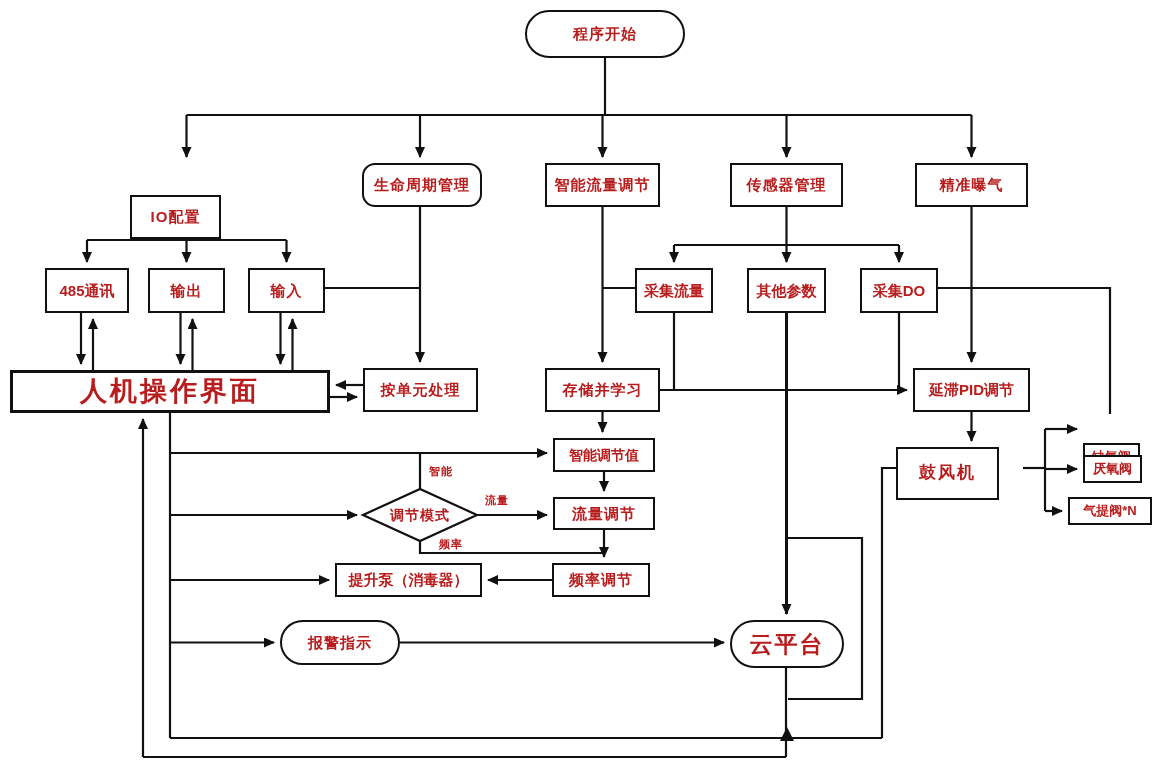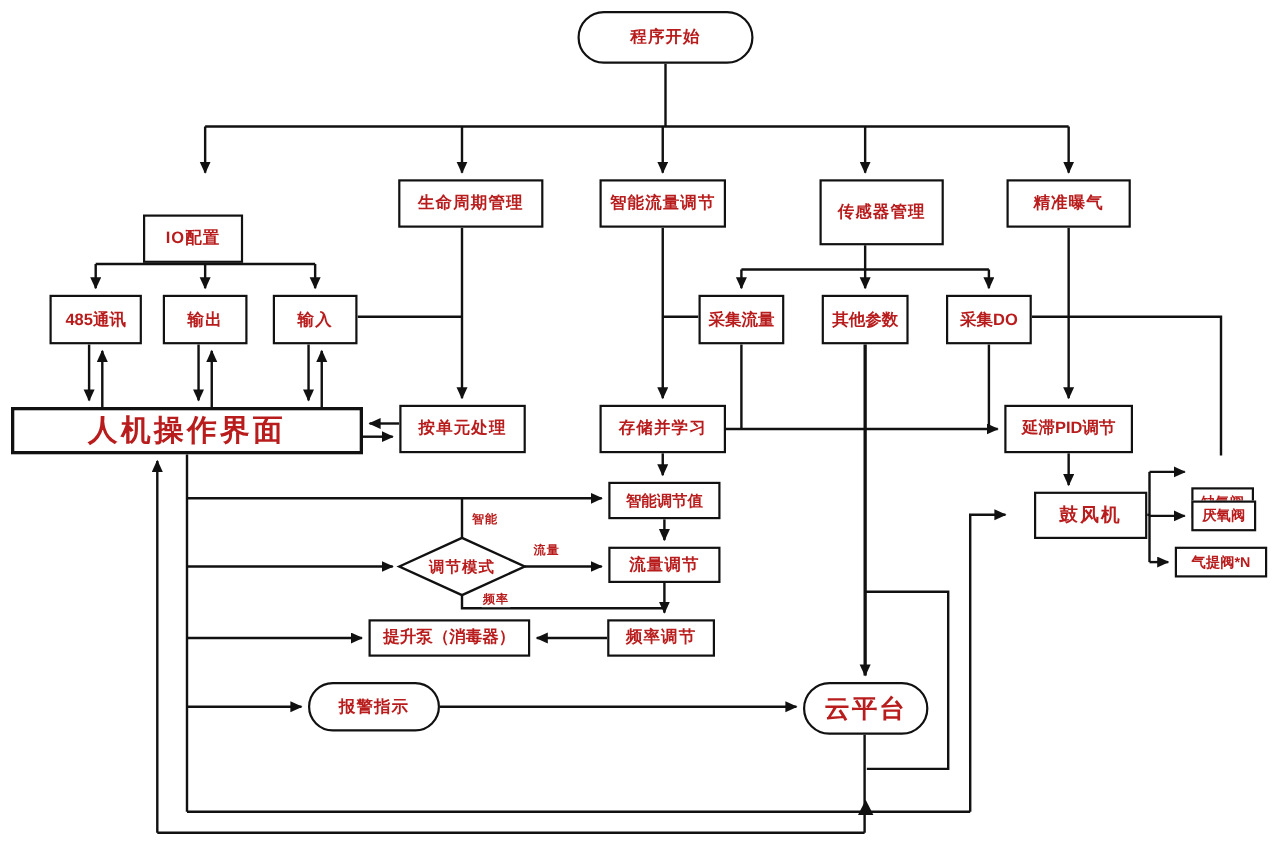--- a/index.html
+++ b/index.html
@@ -119,23 +119,23 @@
     </g>
   </svg>
 
   <svg class="lines" style="z-index:1" viewBox="0 0 1165 772" xmlns="http://www.w3.org/2000/svg">
     <polygon points="363,515 420,489 477,515 420,541" fill="#ffffff" stroke="#111" stroke-width="2.2"></polygon>
   </svg>
 
   <div class="node oval" style="left:525px;top:10px;width:160px;height:48px;">程序开始</div>
 
   <div class="node" style="left:130px;top:163px;width:91px;height:44px;margin-top:32px;">IO配置</div>
-  <div class="node" style="left:362px;top:163px;width:132px;height:44px;">生命周期管理</div>
+  <div class="node" style="left:362px;top:163px;width:120px;height:44px;border-radius:13px;">生命周期管理</div>
   <div class="node" style="left:545px;top:163px;width:115px;height:44px;">智能流量调节</div>
-  <div class="node" style="left:745px;top:163px;width:113px;height:60px;">传感器管理</div>
+  <div class="node" style="left:730px;top:163px;width:113px;height:44px;">传感器管理</div>
   <div class="node" style="left:915px;top:163px;width:113px;height:44px;">精准曝气</div>
 
   <div class="node" style="left:45px;top:268px;width:84px;height:45px;letter-spacing:0;">485通讯</div>
   <div class="node" style="left:148px;top:268px;width:77px;height:45px;">输出</div>
   <div class="node" style="left:248px;top:268px;width:77px;height:45px;">输入</div>
   <div class="node" style="left:635px;top:268px;width:78px;height:45px;letter-spacing:0;">采集流量</div>
   <div class="node" style="left:747px;top:268px;width:79px;height:45px;letter-spacing:0;">其他参数</div>
   <div class="node" style="left:860px;top:268px;width:78px;height:45px;letter-spacing:0;">采集DO</div>
 
   <div class="node" style="left:10px;top:370px;width:320px;height:43px;font-size:27px;border-width:3px;letter-spacing:3px;">人机操作界面</div>
@@ -146,21 +146,21 @@
   <div class="node" style="left:553px;top:438px;width:102px;height:34px;font-size:14px;letter-spacing:0;">智能调节值</div>
   <div class="node bare" style="left:375px;top:503px;width:90px;height:24px;font-size:14px;">调节模式</div>
   <div class="node" style="left:553px;top:497px;width:102px;height:33px;">流量调节</div>
 
   <div class="node" style="left:335px;top:563px;width:147px;height:34px;letter-spacing:0;">提升泵（消毒器）</div>
   <div class="node" style="left:552px;top:563px;width:98px;height:34px;">频率调节</div>
 
   <div class="node oval" style="left:280px;top:620px;width:120px;height:45px;">报警指示</div>
   <div class="node oval" style="left:730px;top:620px;width:114px;height:48px;font-size:23px;letter-spacing:2px;">云平台</div>
 
-  <div class="node" style="left:940px;top:447px;width:103px;height:43px;font-size:17px;letter-spacing:2px;">鼓风机</div>
+  <div class="node" style="left:896px;top:447px;width:103px;height:53px;font-size:17px;letter-spacing:2px;font-family:Liberation Mono, monospace;">鼓风机</div>
   <div class="node" style="left:1083px;top:415px;width:57px;height:28px;font-size:13px;letter-spacing:0;margin-top:28px;">缺氧阀</div>
   <div class="node" style="left:1083px;top:455px;width:59px;height:28px;font-size:13px;letter-spacing:0;">厌氧阀</div>
   <div class="node" style="left:1068px;top:497px;width:84px;height:28px;font-size:13px;letter-spacing:0;">气提阀*N</div>
 
   <div class="edge-label" style="left:428px;top:464px;">智能</div>
   <div class="edge-label" style="left:484px;top:493px;">流量</div>
   <div class="edge-label" style="left:438px;top:537px;">频率</div>
 
 </div>
 

